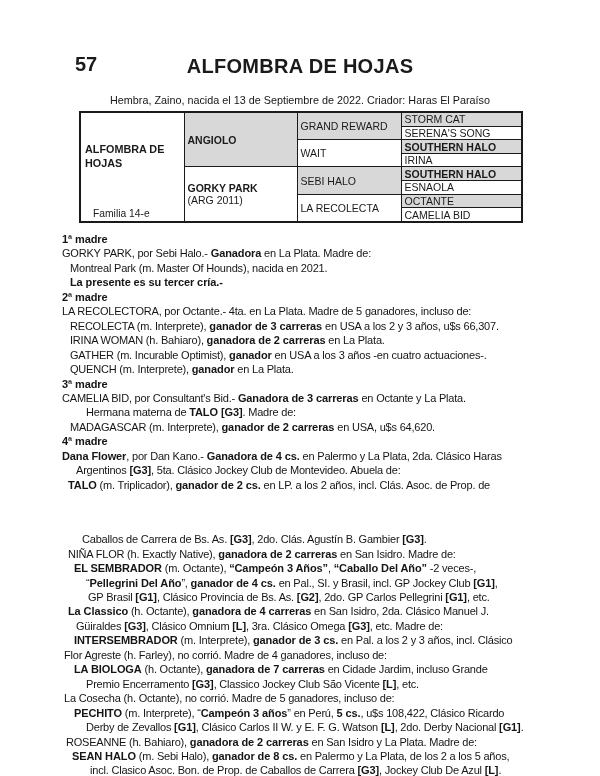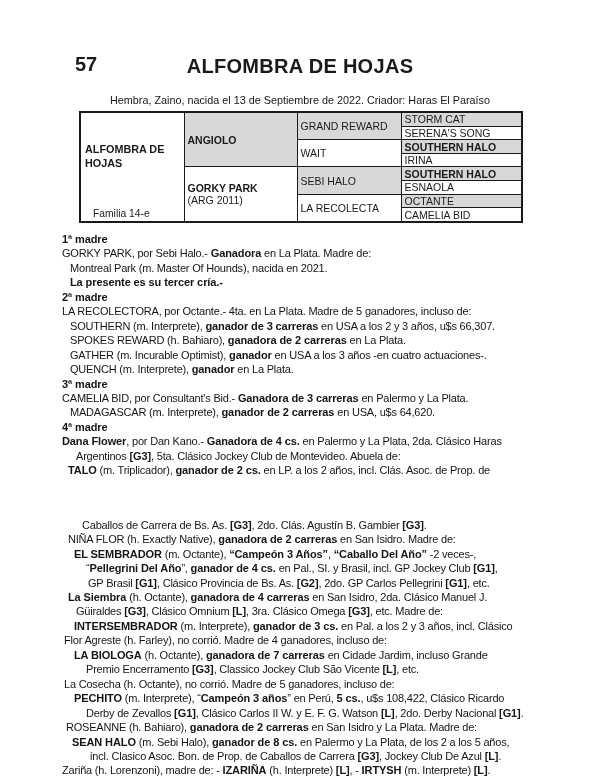--- a/index.html
+++ b/index.html
@@ -93,37 +93,38 @@
   </tbody>
     </table>
 
   <div class="ptext" id="ptext">
       <div class="tline" style="padding-left: 0px;"><span class="b">1ª madre</span></div>
       <div class="tline" style="padding-left: 0px;"><span>GORKY PARK, por Sebi Halo.- </span><span class="b">Ganadora</span><span> en La Plata. Madre de:</span></div>
       <div class="tline" style="padding-left: 8px;"><span>Montreal Park (m. Master Of Hounds), nacida en 2021.</span></div>
       <div class="tline" style="padding-left: 8px;"><span class="b">La presente es su tercer cría.-</span></div>
       <div class="tline" style="padding-left: 0px;"><span class="b">2ª madre</span></div>
       <div class="tline" style="padding-left: 0px;"><span>LA RECOLECTORA, por Octante.- 4ta. en La Plata. Madre de 5 ganadores, incluso de:</span></div>
-      <div class="tline" style="padding-left: 8px;"><span>SOUTHERN (m. Interprete), </span><span class="b">ganador de 3 carreras</span><span> en USA a los 2 y 3 años, u$s 66,307.</span></div>
-      <div class="tline" style="padding-left: 8px;"><span>SPOKES REWARD (h. Bahiaro), </span><span class="b">ganadora de 2 carreras</span><span> en La Plata.</span></div>
+      <div class="tline" style="padding-left: 8px;"><span>RECOLECTA (m. Interprete), </span><span class="b">ganador de 3 carreras</span><span> en USA a los 2 y 3 años, u$s 66,307.</span></div>
+      <div class="tline" style="padding-left: 8px;"><span>IRINA WOMAN (h. Bahiaro), </span><span class="b">ganadora de 2 carreras</span><span> en La Plata.</span></div>
       <div class="tline" style="padding-left: 8px;"><span>GATHER (m. Incurable Optimist), </span><span class="b">ganador</span><span> en USA a los 3 años -en cuatro actuaciones-.</span></div>
       <div class="tline" style="padding-left: 8px;"><span>QUENCH (m. Interprete), </span><span class="b">ganador</span><span> en La Plata.</span></div>
       <div class="tline" style="padding-left: 0px;"><span class="b">3ª madre</span></div>
-      <div class="tline" style="padding-left: 0px;"><span>CAMELIA BID, por Consultant's Bid.- </span><span class="b">Ganadora de 3 carreras</span><span> en Palermo y La Plata.</span></div>
+      <div class="tline" style="padding-left: 0px;"><span>CAMELIA BID, por Consultant's Bid.- </span><span class="b">Ganadora de 3 carreras</span><span> en Octante y La Plata.</span></div>
+      <div class="tline" style="padding-left: 24px;"><span>Hermana materna de </span><span class="b">TALO [G3]</span><span>. Madre de:</span></div>
       <div class="tline" style="padding-left: 8px;"><span>MADAGASCAR (m. Interprete), </span><span class="b">ganador de 2 carreras</span><span> en USA, u$s 64,620.</span></div>
       <div class="tline" style="padding-left: 0px;"><span class="b">4ª madre</span></div>
       <div class="tline" style="padding-left: 0px;"><span class="b">Dana Flower</span><span>, por Dan Kano.- </span><span class="b">Ganadora de 4 cs.</span><span> en Palermo y La Plata, 2da. Clásico Haras</span></div>
       <div class="tline" style="padding-left: 14px;"><span>Argentinos </span><span class="b">[G3]</span><span>, 5ta. Clásico Jockey Club de Montevideo. Abuela de:</span></div>
       <div class="tline" style="padding-left: 6px;"><span class="b">TALO</span><span> (m. Triplicador), </span><span class="b">ganador de 2 cs.</span><span> en LP. a los 2 años, incl. Clás. Asoc. de Prop. de</span></div>
       <div class="tline" style="padding-left: 20px; margin-top: 40px;"><span>Caballos de Carrera de Bs. As. </span><span class="b">[G3]</span><span>, 2do. Clás. Agustín B. Gambier </span><span class="b">[G3]</span><span>.</span></div>
       <div class="tline" style="padding-left: 6px;"><span>NIÑA FLOR (h. Exactly Native), </span><span class="b">ganadora de 2 carreras</span><span> en San Isidro. Madre de:</span></div>
       <div class="tline" style="padding-left: 12px;"><span class="b">EL SEMBRADOR</span><span> (m. Octante), </span><span class="b">“Campeón 3 Años”</span><span>, </span><span class="b">“Caballo Del Año”</span><span> -2 veces-,</span></div>
       <div class="tline" style="padding-left: 24px;"><span>“</span><span class="b">Pellegrini Del Año</span><span>”, </span><span class="b">ganador de 4 cs.</span><span> en Pal., SI. y Brasil, incl. GP Jockey Club </span><span class="b">[G1]</span><span>,</span></div>
       <div class="tline" style="padding-left: 26px;"><span>GP Brasil </span><span class="b">[G1]</span><span>, Clásico Provincia de Bs. As. </span><span class="b">[G2]</span><span>, 2do. GP Carlos Pellegrini </span><span class="b">[G1]</span><span>, etc.</span></div>
-      <div class="tline" style="padding-left: 6px;"><span class="b">La Siembra</span><span> (h. Octante), </span><span class="b">ganadora de 4 carreras</span><span> en San Isidro, 2da. Clásico Manuel J.</span></div>
+      <div class="tline" style="padding-left: 6px;"><span class="b">La Classico</span><span> (h. Octante), </span><span class="b">ganadora de 4 carreras</span><span> en San Isidro, 2da. Clásico Manuel J.</span></div>
       <div class="tline" style="padding-left: 14px;"><span>Güiraldes </span><span class="b">[G3]</span><span>, Clásico Omnium </span><span class="b">[L]</span><span>, 3ra. Clásico Omega </span><span class="b">[G3]</span><span>, etc. Madre de:</span></div>
       <div class="tline" style="padding-left: 12px;"><span class="b">INTERSEMBRADOR</span><span> (m. Interprete), </span><span class="b">ganador de 3 cs.</span><span> en Pal. a los 2 y 3 años, incl. Clásico</span></div>
       <div class="tline" style="padding-left: 2px;"><span>Flor Agreste (h. Farley), no corrió. Madre de 4 ganadores, incluso de:</span></div>
       <div class="tline" style="padding-left: 12px;"><span class="b">LA BIOLOGA</span><span> (h. Octante), </span><span class="b">ganadora de 7 carreras</span><span> en Cidade Jardim, incluso Grande</span></div>
       <div class="tline" style="padding-left: 24px;"><span>Premio Encerramento </span><span class="b">[G3]</span><span>, Classico Jockey Club São Vicente </span><span class="b">[L]</span><span>, etc.</span></div>
       <div class="tline" style="padding-left: 2px;"><span>La Cosecha (h. Octante), no corrió. Madre de 5 ganadores, incluso de:</span></div>
       <div class="tline" style="padding-left: 12px;"><span class="b">PECHITO</span><span> (m. Interprete), “</span><span class="b">Campeón 3 años</span><span>” en Perú, </span><span class="b">5 cs.</span><span>, u$s 108,422, Clásico Ricardo</span></div>
       <div class="tline" style="padding-left: 24px;"><span>Derby de Zevallos </span><span class="b">[G1]</span><span>, Clásico Carlos II W. y E. F. G. Watson </span><span class="b">[L]</span><span>, 2do. Derby Nacional </span><span class="b">[G1]</span><span>.</span></div>
       <div class="tline" style="padding-left: 4px;"><span>ROSEANNE (h. Bahiaro), </span><span class="b">ganadora de 2 carreras</span><span> en San Isidro y La Plata. Madre de:</span></div>
       <div class="tline" style="padding-left: 10px;"><span class="b">SEAN HALO</span><span> (m. Sebi Halo), </span><span class="b">ganador de 8 cs.</span><span> en Palermo y La Plata, de los 2 a los 5 años,</span></div>

